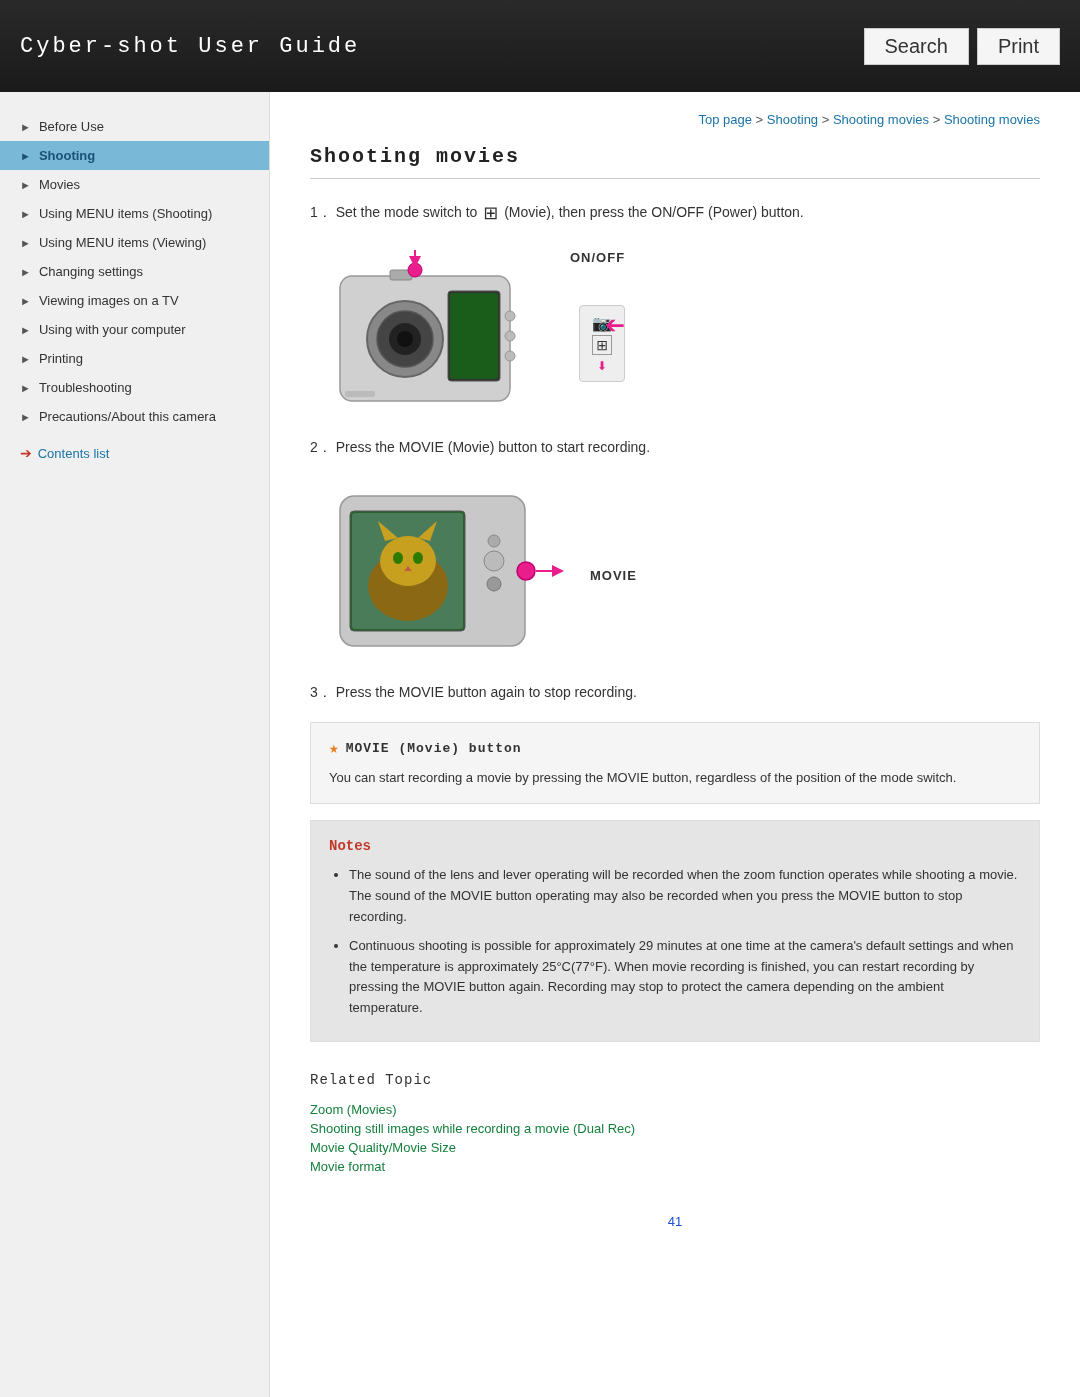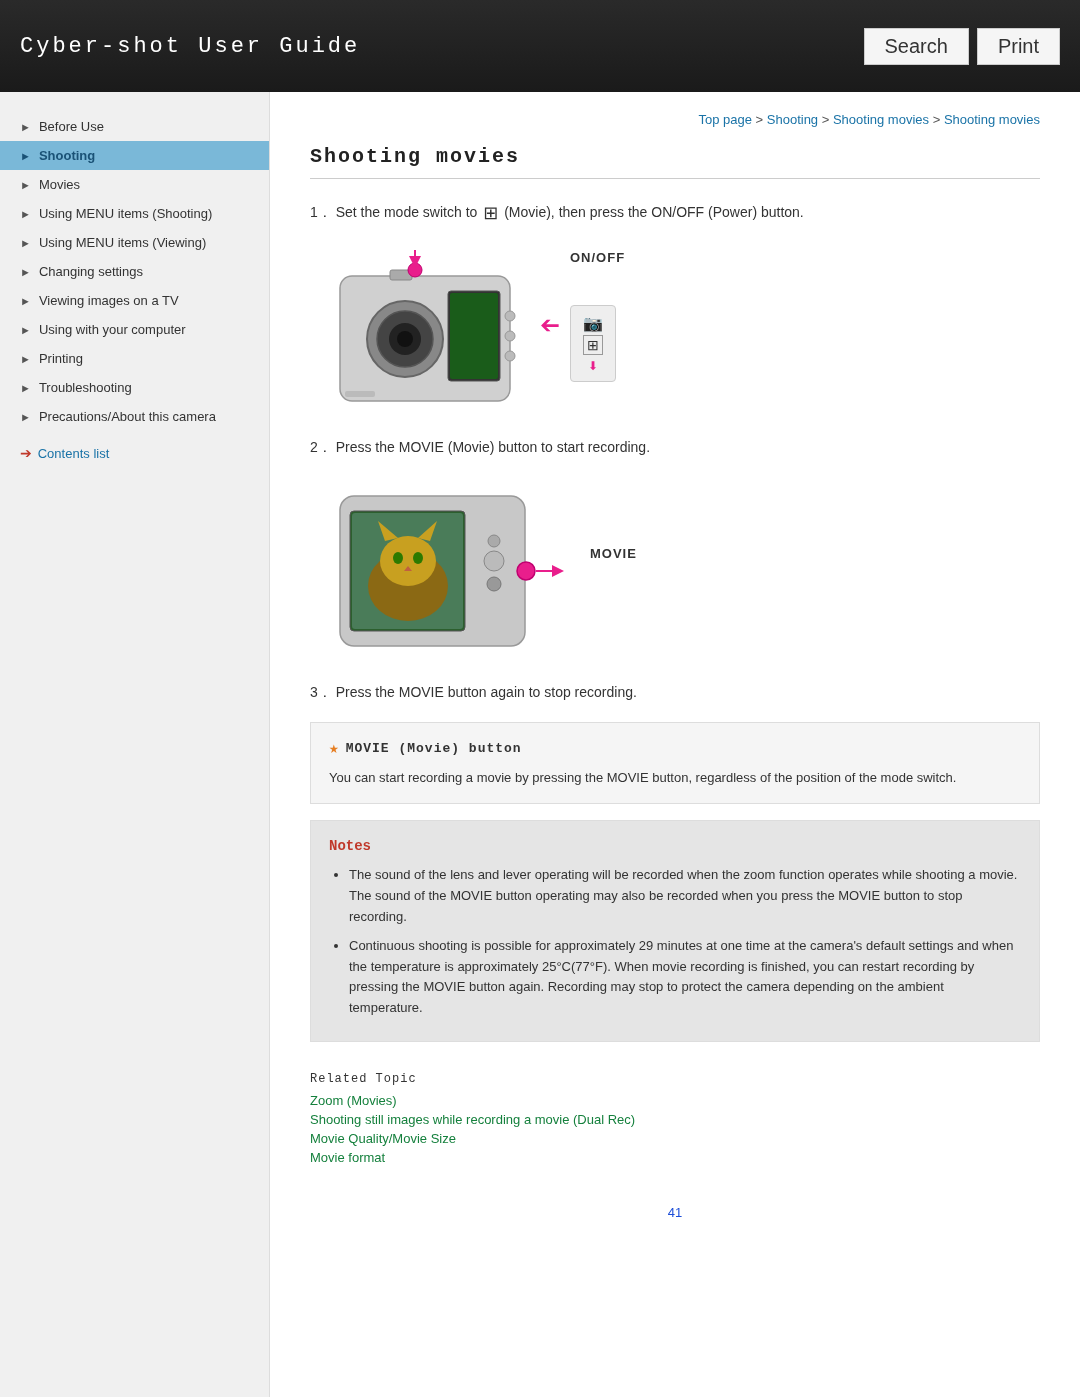--- a/index.html
+++ b/index.html
@@ -67,21 +67,21 @@
     .notes-box {
       background: #e5e5e5; border: 1px solid #ddd; padding: 14px 18px;
       margin: 16px 0; font-size: 13px; line-height: 1.6;
     }
     .notes-title { color: #c0392b; font-weight: bold; margin-bottom: 8px; font-size: 14px; font-family: 'Courier New', monospace; }
     .notes-list { list-style: disc; padding-left: 20px; }
     .notes-list li { margin-bottom: 8px; }
 
     
     .related-topic { margin-top: 30px; }
-    .related-title { font-family: 'Courier New', monospace; font-size: 12px; letter-spacing: 1px; margin-bottom: 7px; color: #333; }
+    .related-title { font-family: 'Courier New', monospace; font-size: 14px; letter-spacing: 1px; margin-bottom: 14px; color: #333; }
     .related-link { display: block; color: #15803d; text-decoration: none; font-size: 13px; margin-bottom: 4px; }
 
     
     .page-num { text-align: center; margin-top: 40px; font-size: 13px; color: #1d4ed8; }
 
     
     .camera-svg { display: block; }
 
     
     .onoff-label { font-weight: bold; font-size: 13px; letter-spacing: 1px; }
@@ -193,21 +193,21 @@
           </marker>
         </defs>
 
         <circle cx="180" cy="70" r="5" fill="#bbb" stroke="#999" stroke-width="1"></circle>
         <circle cx="180" cy="90" r="5" fill="#bbb" stroke="#999" stroke-width="1"></circle>
         <circle cx="180" cy="110" r="5" fill="#bbb" stroke="#999" stroke-width="1"></circle>
 
         <rect x="15" y="145" width="30" height="6" rx="2" fill="#bbb"></rect>
       </svg>
 
-      <div style="display:flex;flex-direction:column;align-items:flex-start;gap:10px;margin-top:0;">
+      <div style="display:flex;flex-direction:column;align-items:flex-end;gap:10px;margin-top:0;">
         <span class="onoff-label" style="margin-top:4px;">ON/OFF</span>
 
         <div style="margin-top:30px;display:flex;flex-direction:column;align-items:center;gap:2px;border:1px solid #ccc;padding:8px 12px;background:#eee;border-radius:4px;">
           <span style="font-size:16px;">📷</span>
           <span style="font-size:14px;border:1px solid #999;padding:1px 3px;">⊞</span>
           <span style="font-size:12px;color:#e91e8c;margin-top:2px;">⬇</span>
         </div>
 
         <div style="display:flex;align-items:center;margin-top:-80px;margin-left:-30px;">
           <span style="color:#e91e8c;font-size:24px;transform:rotate(180deg);">➔</span>
@@ -247,21 +247,21 @@
         <circle cx="196" cy="95" r="9" fill="#e91e8c" stroke="#c00070" stroke-width="1.5"></circle>
 
         <line x1="206" y1="95" x2="230" y2="95" stroke="#e91e8c" stroke-width="2"></line>
         <defs>
           <marker id="arr2" markerWidth="6" markerHeight="6" refX="3" refY="3" orient="auto">
             <path d="M0,0 L6,3 L0,6 Z" fill="#e91e8c"></path>
           </marker>
         </defs>
         <line x1="208" y1="95" x2="228" y2="95" stroke="#e91e8c" stroke-width="2" marker-end="url(#arr2)"></line>
       </svg>
-      <div style="display:flex;align-items:center;margin-top:70px;margin-left:-10px;">
+      <div style="display:flex;align-items:center;margin-top:92px;margin-left:-10px;">
         <span class="movie-label">MOVIE</span>
       </div>
     </div>
 
     <div class="step">
       <span>3．</span>
       <span>Press the MOVIE button again to stop recording.</span>
     </div>
 
     <div class="tip-box">

